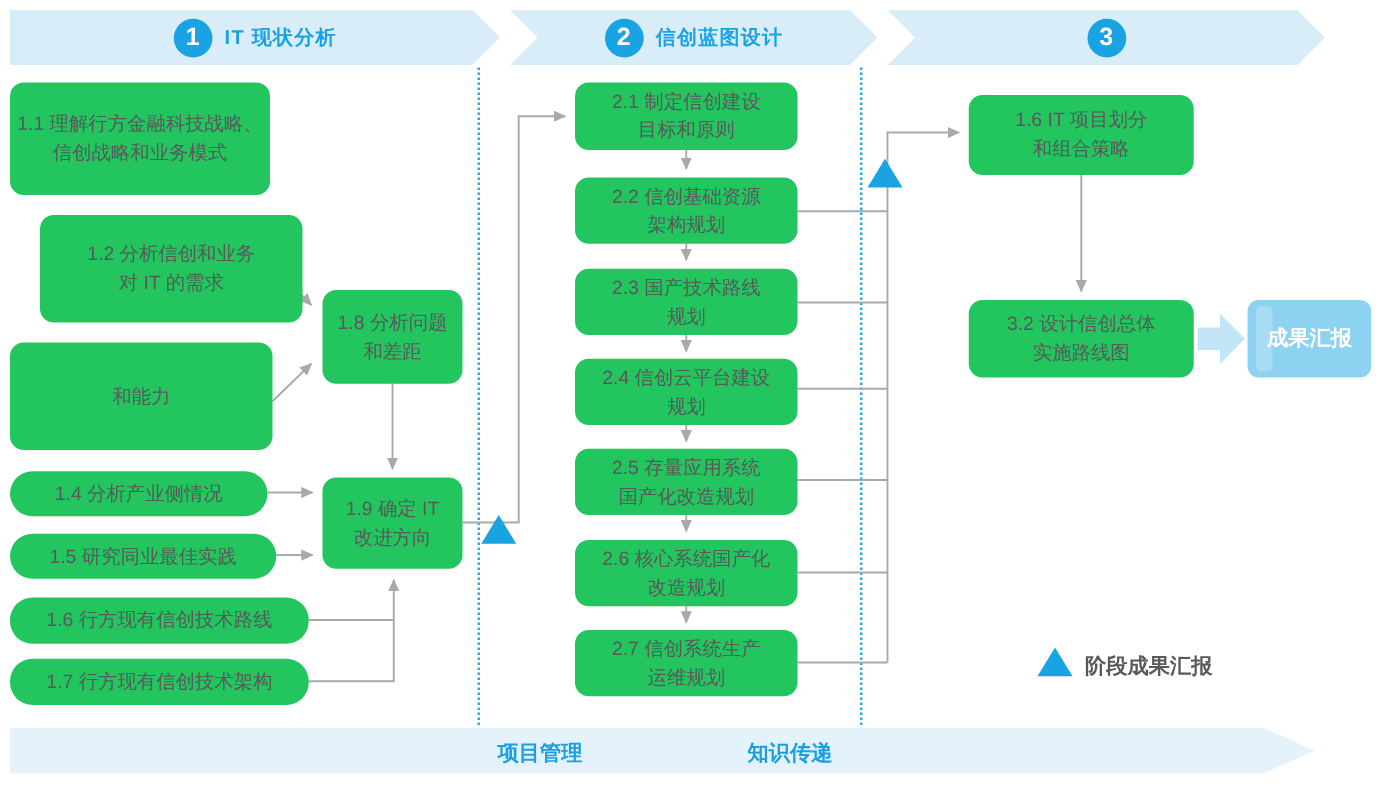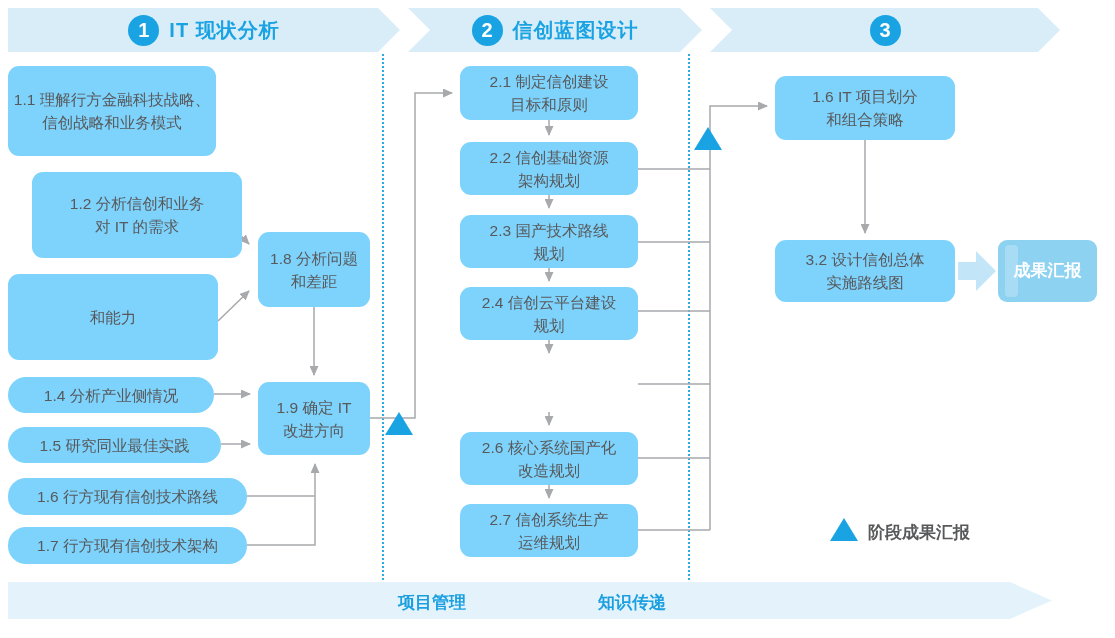--- a/index.html
+++ b/index.html
@@ -14,26 +14,26 @@
     position:absolute; top:8px; height:44px; background:#D9EDF9;
     display:flex; align-items:center; justify-content:center; gap:10px;
   }
   .banner.first { clip-path:polygon(0 0, calc(100% - 22px) 0, 100% 50%, calc(100% - 22px) 100%, 0 100%); }
   .banner.chev  { clip-path:polygon(0 0, calc(100% - 22px) 0, 100% 50%, calc(100% - 22px) 100%, 0 100%, 22px 50%); }
   .phase-circle {
     width:31px; height:31px; border-radius:50%; background:#19A3E3;
     color:#ffffff; font-weight:bold; font-size:20px;
     display:flex; align-items:center; justify-content:center; flex:0 0 auto;
   }
-  .phase-title { color:#19A3E3; font-weight:bold; font-size:20px; letter-spacing:1px; white-space:nowrap; }
+  .phase-title { color:#19A3E3; font-weight:bold; font-size:16px; letter-spacing:1px; white-space:nowrap; }
   
   .dotted-sep { position:absolute; top:54px; height:526px; width:0; border-left:2px dotted #2FA9DF; }
   
   .box {
-    position:absolute; background:#7dd3fc; border-radius:11px;
+    position:absolute; background:#22c55e; border-radius:11px;
     display:flex; flex-direction:column; align-items:center; justify-content:center;
     color:#58595B; font-size:15.5px; line-height:23px; text-align:center; white-space:nowrap;
   }
   .box.pill { border-radius:18px; }
   .result-box {
     position:absolute; background:#8DD2F1; border-radius:9px;
     display:flex; flex-direction:row; align-items:center; justify-content:center;
     color:#ffffff; font-weight:bold; font-size:17px; line-height:24px; text-align:center;
   }
   .result-stripe { position:absolute; left:7px; top:5px; bottom:5px; width:13px; background:#A8DCF5; border-radius:4px; }
@@ -157,20 +157,24 @@
     <div>架构规划</div>
   </div>
   <div class="box" style="left:460px;top:215px;width:178px;height:53px;">
     <div>2.3 国产技术路线</div>
     <div>规划</div>
   </div>
   <div class="box" style="left:460px;top:287px;width:178px;height:53px;">
     <div>2.4 信创云平台建设</div>
     <div>规划</div>
   </div>
+  <div class="box" style="left:460px;top:359px;width:178px;height:53px;">
+    <div>2.5 存量应用系统</div>
+    <div>国产化改造规划</div>
+  </div>
   <div class="box" style="left:460px;top:432px;width:178px;height:53px;">
     <div>2.6 核心系统国产化</div>
     <div>改造规划</div>
   </div>
   <div class="box" style="left:460px;top:504px;width:178px;height:53px;">
     <div>2.7 信创系统生产</div>
     <div>运维规划</div>
   </div>
 
   <div class="box" style="left:775px;top:76px;width:180px;height:64px;">

